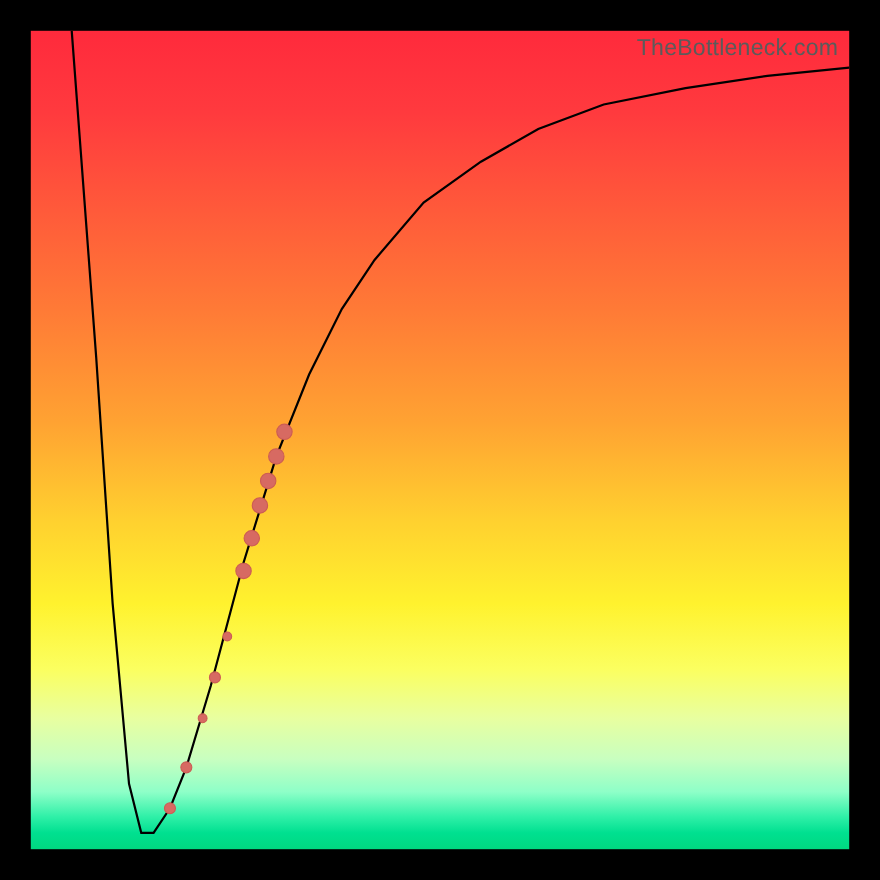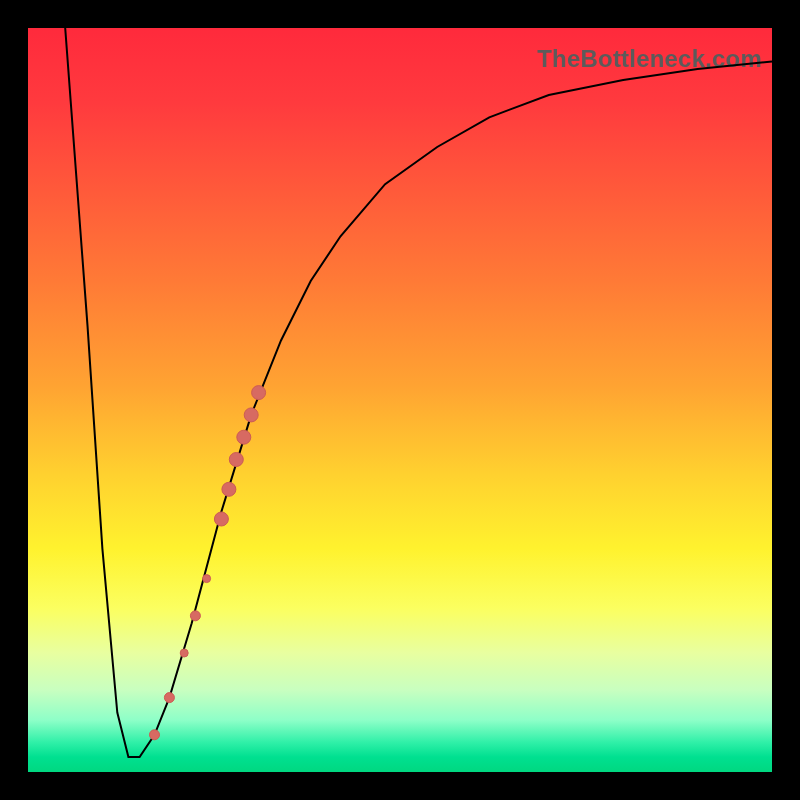--- a/index.html
+++ b/index.html
@@ -35,25 +35,25 @@
       #e8ffa0 84%,
       #c8ffc0 89%,
       #8effc8 93%,
       #30f0a8 96%,
       #00e090 98%,
       #00d880 100%
     );
   }
   .watermark {
     position: absolute;
-    top: 17px;
+    top: 4px;
     right: 10px;
     color: #5b5b5b;
-    font-size: 24px;
-    font-weight: 700;
+    font-size: 21px;
+    font-weight: 400;
     letter-spacing: 0.2px;
     user-select: none;
   }
   svg.curve {
     position: absolute;
     left: 0;
     top: 0;
     width: 744px;
     height: 744px;
     overflow: visible;

